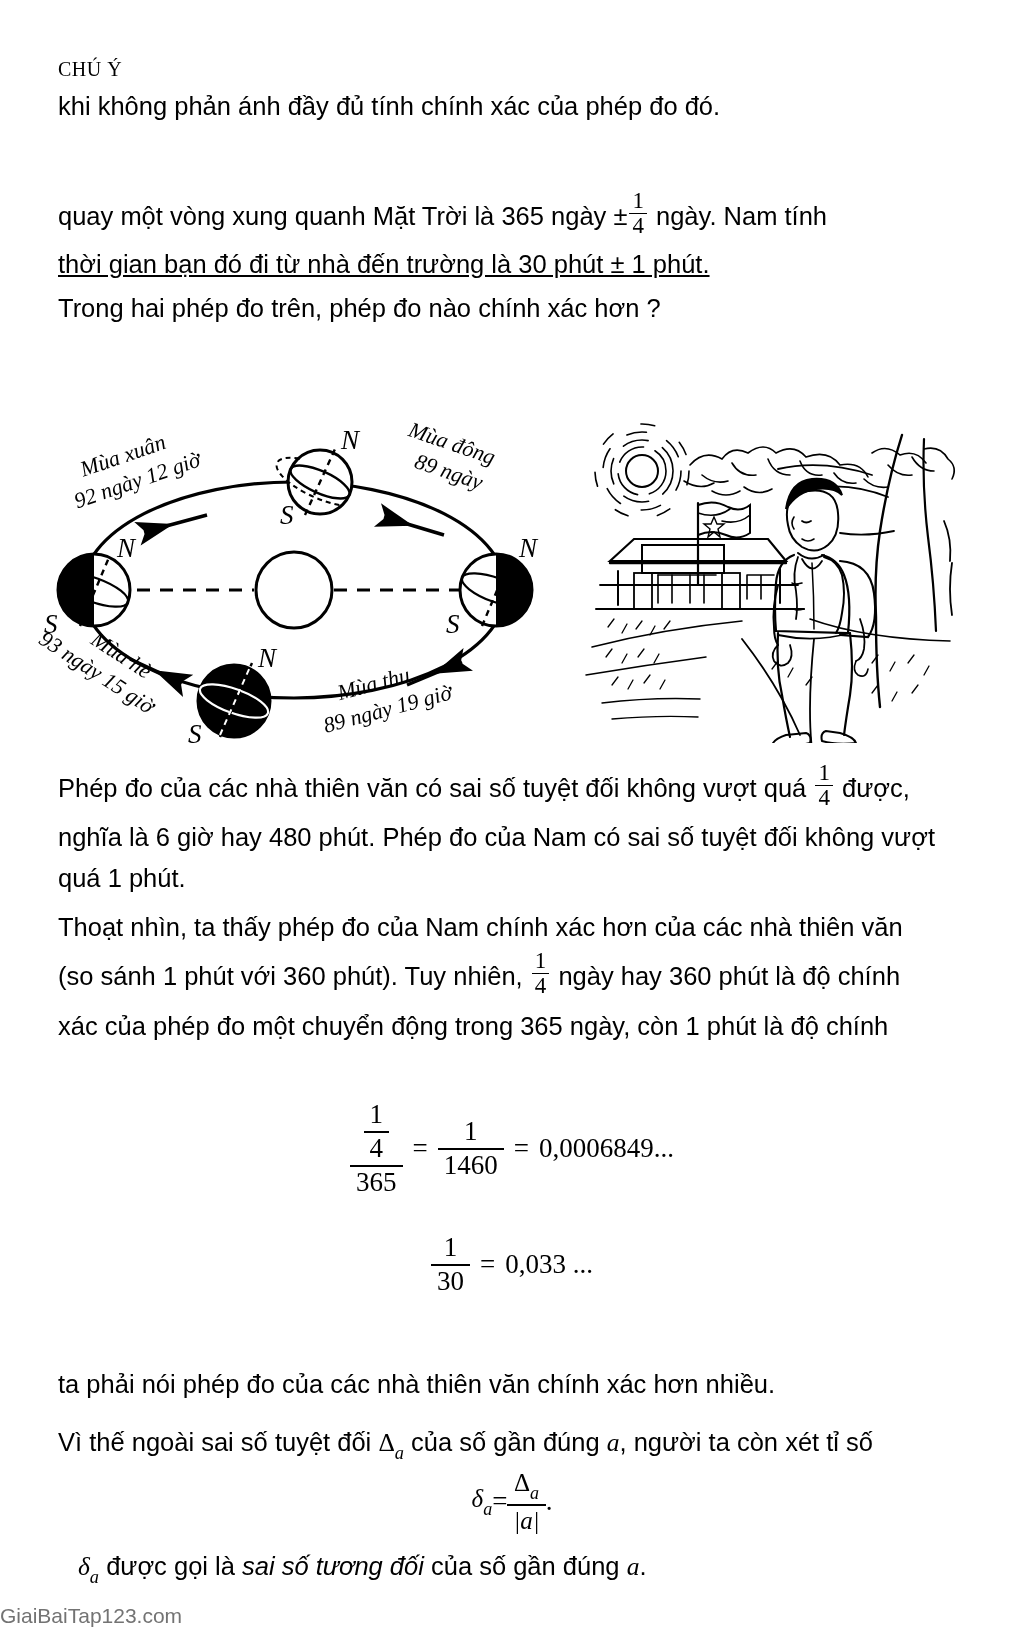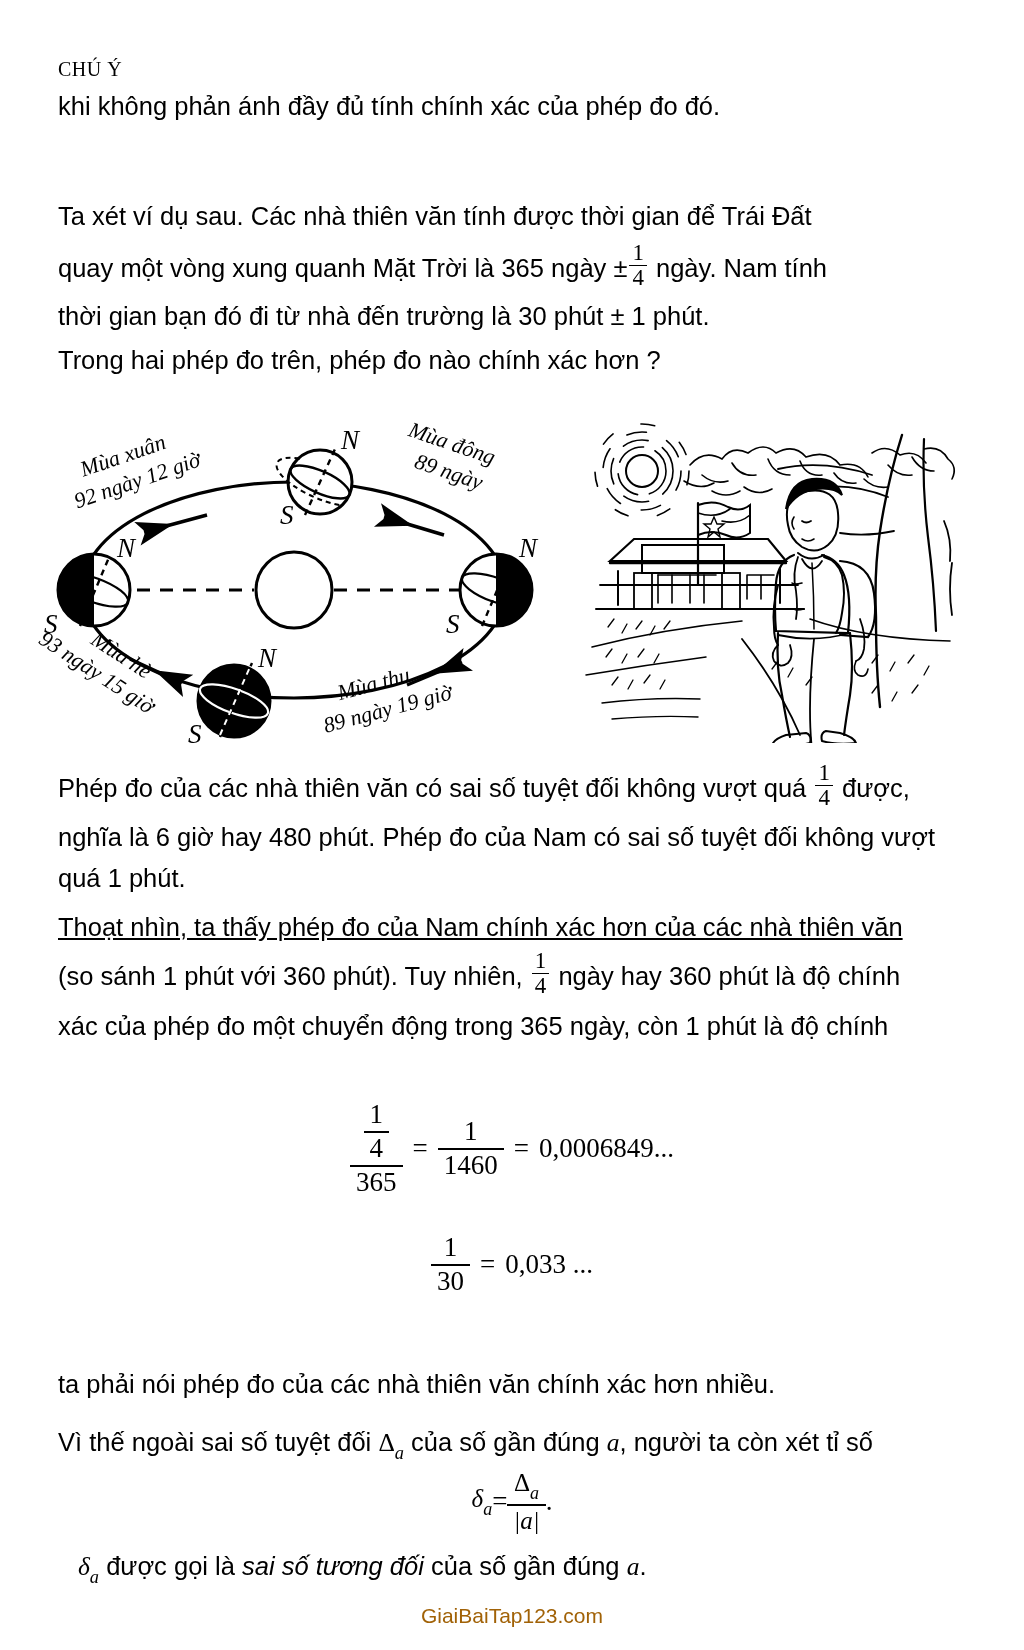--- a/index.html
+++ b/index.html
@@ -107,45 +107,43 @@
     height: 340px;
   }
   .orbit-fig { position: absolute; left: 22px; top: 0; width: 545px; height: 340px; }
   .boy-fig { position: absolute; left: 572px; top: 8px; width: 400px; height: 330px; }
 
   .watermark {
     position: absolute;
     left: 0;
     top: 1604px;
     width: 1024px;
-    text-align: center;
-    color: #a16207;
+    color: #737373;
     font-size: 21px;
     font-family: "Liberation Sans", sans-serif;
   }
   svg { display: block; }
   .lbl { font-family: "Liberation Serif", serif; font-style: italic; }
 </style>
 </head>
 <body>
 
 <div class="page">
 
   <div class="heading">CHÚ Ý</div>
 
   <div class="para" style="top:88px;">
     <span class="line">khi không phản ánh đầy đủ tính chính xác của phép đo đó.</span>
   </div>
 
   <div class="para tall" style="top:190px;">
-    <span class="line spread">Ta xét ví dụ sau. Các nhà thiên văn tính được thời gian để Trái Đất</span>
     <span class="line spread">
       <span>quay một vòng xung quanh Mặt Trời là 365 ngày ±</span><span class="frac"><span class="num">1</span><span class="den">4</span></span>&nbsp;<span>ngày. Nam tính</span>
     </span>
-    <span class="line" style="line-height:44px;">thời gian bạn đó đi từ nhà đến trường là 30 phút ± 1 phút.</span>
+    <span class="line" style="line-height:44px;text-decoration:underline;">thời gian bạn đó đi từ nhà đến trường là 30 phút ± 1 phút.</span>
     <span class="line" style="line-height:44px;">Trong hai phép đo trên, phép đo nào chính xác hơn ?</span>
   </div>
 
   <div class="figs">
 
     <div class="orbit-fig">
       <svg viewBox="0 0 545 340" width="545" height="340">
         <defs>
           <marker id="arrowL" markerWidth="12" markerHeight="12" refX="9" refY="4" orient="auto">
             <path d="M0,4 L11,0.4 L8.6,4 L11,7.6 Z" fill="#000"></path>
@@ -321,21 +319,21 @@
 
   <div class="para tall" style="top:762px;">
     <span class="line spread">
       <span>Phép đo của các nhà thiên văn có sai số tuyệt đối không vượt quá</span>&nbsp;<span class="frac"><span class="num">1</span><span class="den">4</span></span>&nbsp;<span>được,</span>
     </span>
     <span class="line" style="line-height:46px;">nghĩa là 6 giờ hay 480 phút. Phép đo của Nam có sai số tuyệt đối không vượt</span>
     <span class="line" style="line-height:36px;">quá 1 phút.</span>
   </div>
 
   <div class="para tall" style="top:906px;">
-    <span class="line spread" style="line-height:42px;text-decoration:underline;">Thoạt nhìn, ta thấy phép đo của Nam chính xác hơn của các nhà thiên văn</span>
+    <span class="line spread" style="line-height:42px;">Thoạt nhìn, ta thấy phép đo của Nam chính xác hơn của các nhà thiên văn</span>
     <span class="line spread" style="line-height:56px;">
       <span>(so sánh 1 phút với 360 phút). Tuy nhiên,</span>&nbsp;<span class="frac"><span class="num">1</span><span class="den">4</span></span>&nbsp;<span>ngày hay 360 phút là độ chính</span>
     </span>
     <span class="line spread" style="line-height:44px;">xác của phép đo một chuyển động trong 365 ngày, còn 1 phút là độ chính</span>
   </div>
 
   <div class="mathblock" style="top:1098px;">
     <span class="mrow">
       <span class="mfrac">
         <span class="n">

